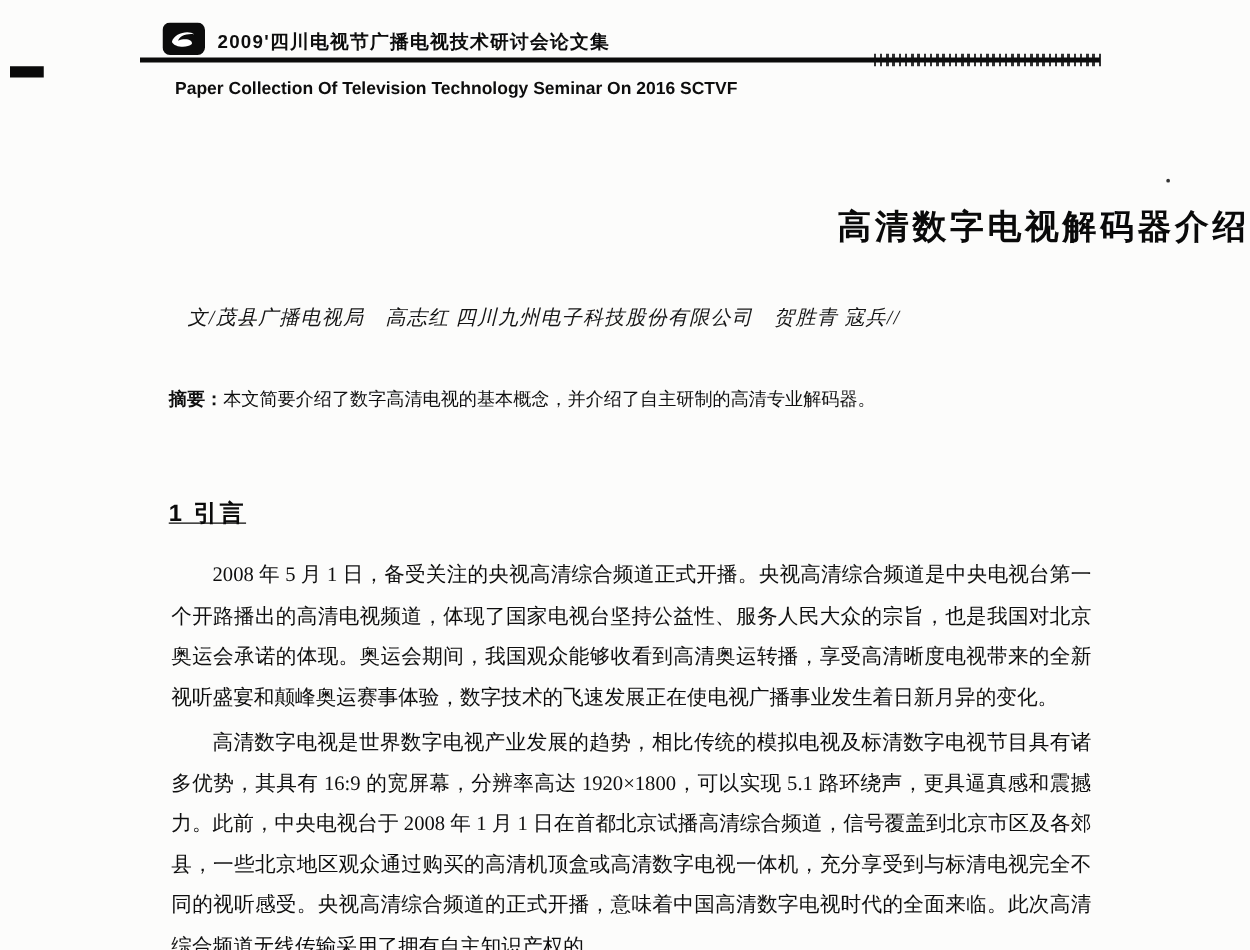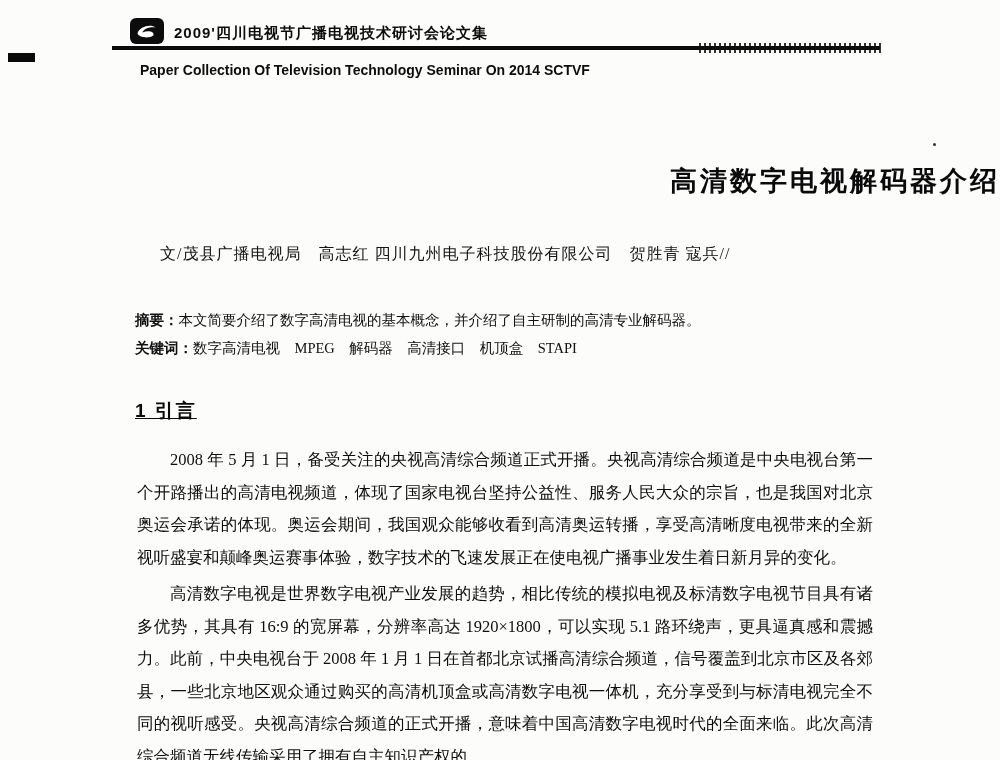--- a/index.html
+++ b/index.html
@@ -45,22 +45,22 @@
     background:#333;
   }
 
   
   .paper-title{
     position:absolute;left:0;top:163px;width:1000px;
     margin:0;text-align:right;
     font-size:27px;font-weight:bold;letter-spacing:3px;color:#0a0a0a;
   }
   .byline{
-    position:absolute;left:160px;top:244px;width:740px;margin:0;
-    font-size:16px;letter-spacing:1px;color:#141414;
+    position:absolute;left:150px;top:244px;width:740px;margin:0;
+    font-size:16px;font-style:italic;letter-spacing:1px;color:#141414;
     white-space:nowrap;
   }
   .meta-block{
     position:absolute;left:135px;top:306px;width:742px;
     font-size:14.5px;line-height:28px;color:#101010;
   }
   .meta-block p{margin:0;}
   .meta-label{font-weight:bold;font-family:"Liberation Sans", sans-serif;}
   .section-heading{
     position:absolute;left:135px;top:398px;margin:0;
@@ -82,33 +82,30 @@
 
   <div class="logo">
     <svg width="34" height="26" viewBox="0 0 34 26" aria-hidden="true">
       <rect x="0" y="0" width="34" height="26" rx="6" fill="#0c0c0c"></rect>
       <path d="M7.5 15.5 C9 8.5, 21 5.5, 25.5 9.5 C19.5 8.5, 13.5 11, 12.5 14.5 C17.5 12.3, 24.5 13.2, 23.5 17.2 C19.5 20.8, 9.5 19.8, 7.5 15.5 Z" fill="#ffffff"></path>
     </svg>
   </div>
   <div class="cn-collection">2009'四川电视节广播电视技术研讨会论文集</div>
   <div class="header-rule"></div>
   <div class="binding-mark"></div>
-  <div class="en-collection">Paper Collection Of Television Technology Seminar On 2014 SCTVF</div>
+  <div class="en-collection">Paper Collection Of Television Technology Seminar On 2016 SCTVF</div>
   <div class="scan-dot"></div>
 
   <h1 class="paper-title">高清数字电视解码器介绍</h1>
 
   <p class="byline">文/茂县广播电视局　高志红 四川九州电子科技股份有限公司　贺胜青 寇兵//</p>
 
   <div class="meta-block">
     <p>
       <span class="meta-label">摘要：</span><span>本文简要介绍了数字高清电视的基本概念，并介绍了自主研制的高清专业解码器。</span>
-    </p>
-    <p>
-      <span class="meta-label">关键词：</span><span>数字高清电视　MPEG　解码器　高清接口　机顶盒　STAPI</span>
     </p>
   </div>
 
   <h2 class="section-heading">1 引言</h2>
 
   <div class="body-text">
     <p>2008 年 5 月 1 日，备受关注的央视高清综合频道正式开播。央视高清综合频道是中央电视台第一个开路播出的高清电视频道，体现了国家电视台坚持公益性、服务人民大众的宗旨，也是我国对北京奥运会承诺的体现。奥运会期间，我国观众能够收看到高清奥运转播，享受高清晰度电视带来的全新视听盛宴和颠峰奥运赛事体验，数字技术的飞速发展正在使电视广播事业发生着日新月异的变化。</p>
     <p>高清数字电视是世界数字电视产业发展的趋势，相比传统的模拟电视及标清数字电视节目具有诸多优势，其具有 16:9 的宽屏幕，分辨率高达 1920×1800，可以实现 5.1 路环绕声，更具逼真感和震撼力。此前，中央电视台于 2008 年 1 月 1 日在首都北京试播高清综合频道，信号覆盖到北京市区及各郊县，一些北京地区观众通过购买的高清机顶盒或高清数字电视一体机，充分享受到与标清电视完全不同的视听感受。央视高清综合频道的正式开播，意味着中国高清数字电视时代的全面来临。此次高清综合频道无线传输采用了拥有自主知识产权的</p>
   </div>
 

